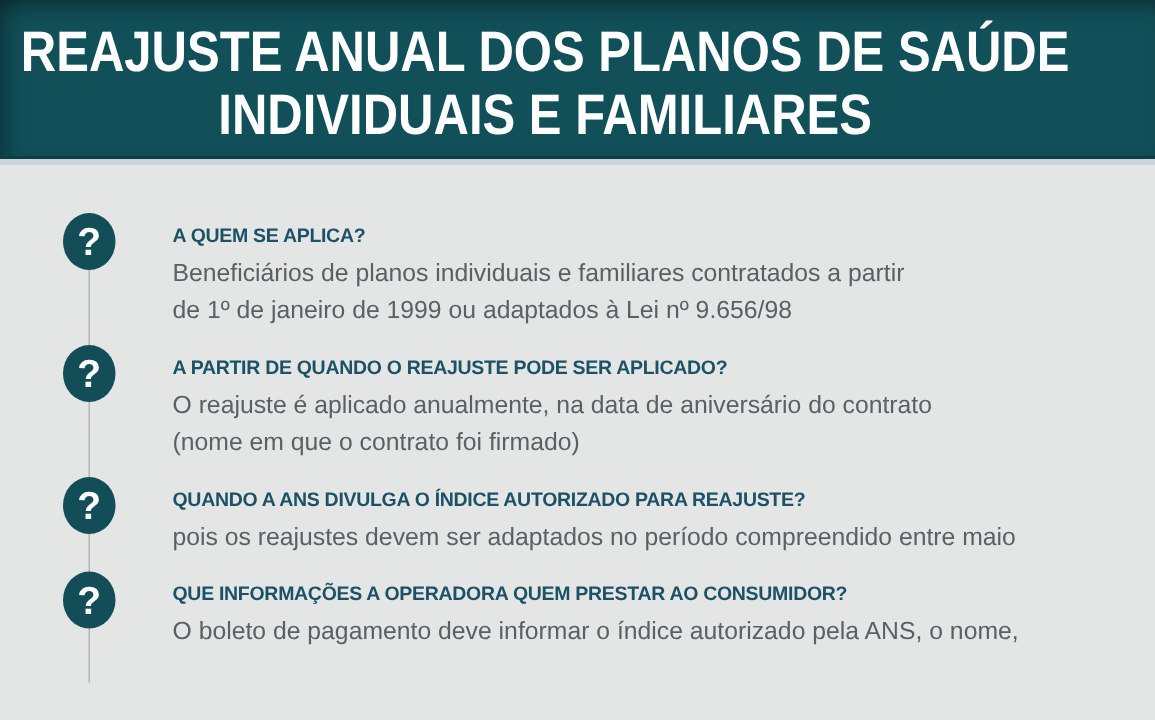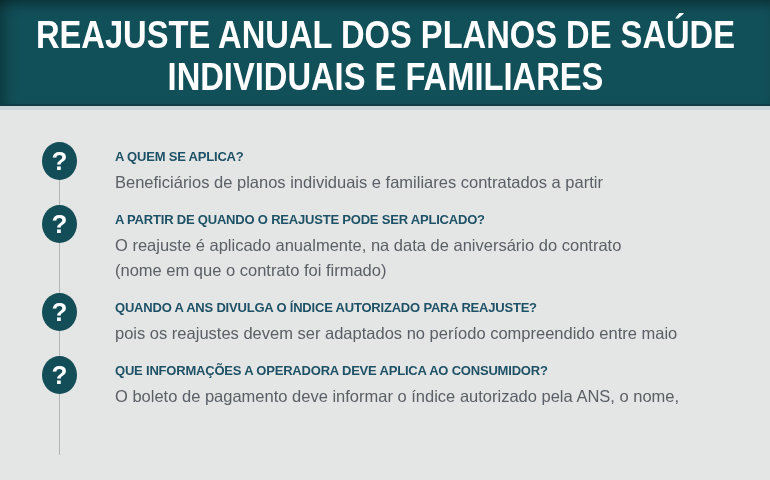--- a/index.html
+++ b/index.html
@@ -14,21 +14,21 @@
 
   
   .header {
     height: 104px;
     background: var(--teal, #125059);
     border-bottom: 2px solid var(--teal_dark, #0d3d47);
     box-shadow: inset 0 12px 14px -8px rgba(0,0,0,0.40),
                 inset 14px 0 16px -10px rgba(0,0,0,0.30);
     display: flex;
     align-items: center;
-    justify-content: center;
+    justify-content: flex-end;
   }
   .header-edge {
     height: 4px;
     background: var(--divider_strip, #ccd5d7);
   }
   .title {
     margin: 0;
     padding-top: 8px;
     color: var(--white, #ffffff);
     font-size: 38px;
@@ -107,20 +107,21 @@
 
   <main class="content">
     <div class="timeline-line"></div>
 
     <section class="item">
       <div class="qmark">
         <span>?</span>
       </div>
       <h2 class="q">A QUEM SE APLICA?</h2>
       <p class="a-line">Beneficiários de planos individuais e familiares contratados a partir</p>
+      <p class="a-line">de 1º de janeiro de 1999 ou adaptados à Lei nº 9.656/98</p>
     </section>
 
     <section class="item">
       <div class="qmark">
         <span>?</span>
       </div>
       <h2 class="q">A PARTIR DE QUANDO O REAJUSTE PODE SER APLICADO?</h2>
       <p class="a-line">O reajuste é aplicado anualmente, na data de aniversário do contrato</p>
       <p class="a-line">(nome em que o contrato foi firmado)</p>
     </section>
@@ -130,18 +131,18 @@
         <span>?</span>
       </div>
       <h2 class="q">QUANDO A ANS DIVULGA O ÍNDICE AUTORIZADO PARA REAJUSTE?</h2>
       <p class="a-line">pois os reajustes devem ser adaptados no período compreendido entre maio</p>
     </section>
 
     <section class="item">
       <div class="qmark">
         <span>?</span>
       </div>
-      <h2 class="q">QUE INFORMAÇÕES A OPERADORA DEVE APLICA AO CONSUMIDOR?</h2>
+      <h2 class="q">QUE INFORMAÇÕES A OPERADORA QUEM PRESTAR AO CONSUMIDOR?</h2>
       <p class="a-line">O boleto de pagamento deve informar o índice autorizado pela ANS, o nome,</p>
     </section>
   </main>
 
 </div>
 
 </body></html>

